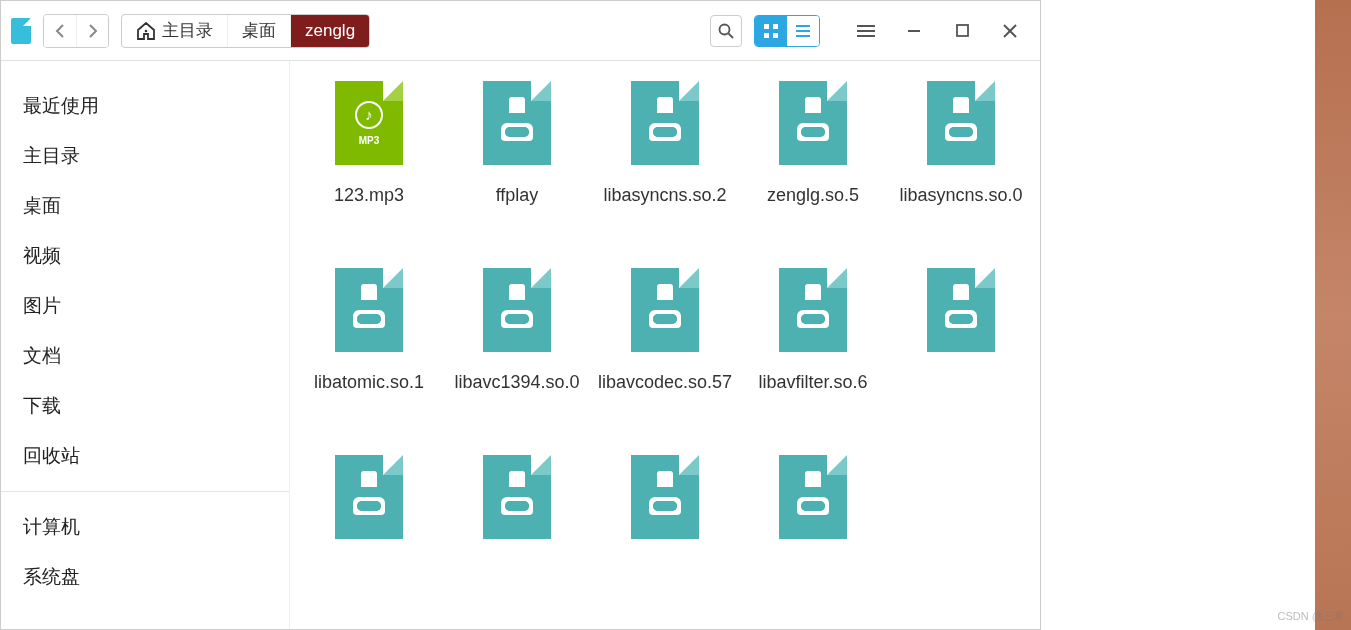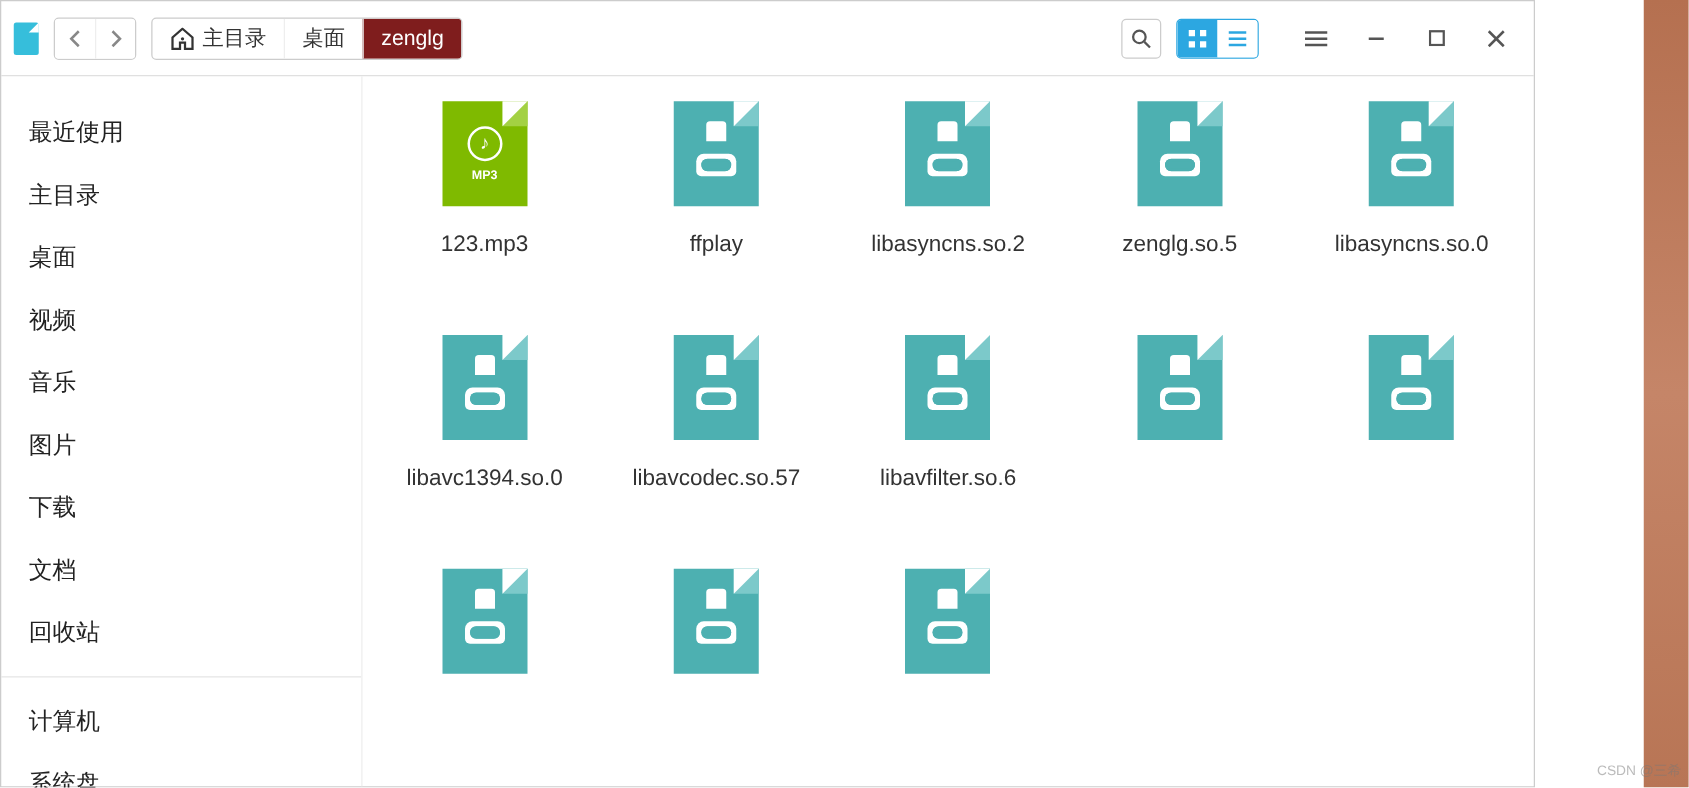--- a/index.html
+++ b/index.html
@@ -1,18 +1,18 @@
 <!DOCTYPE html>
 <html><head>
 <meta charset="utf-8">
 <style>
   * { box-sizing: border-box; margin: 0; padding: 0; font-family: "Microsoft YaHei", "PingFang SC", sans-serif; }
   body { width: 1351px; height: 630px; background: #fff; position: relative; overflow: hidden; }
   .desktop-bg { position:absolute; left:1315px; top:0; width:36px; height:630px; background: linear-gradient(180deg,#b57050,#c58568,#b87555); }
-  .window { position:absolute; left:0; top:0; width:1228px; height:630px; background:#fff; border:1px solid #ccc; }
+  .window { position:absolute; left:0; top:0; width:1041px; height:630px; background:#fff; border:1px solid #ccc; }
   .toolbar { height:60px; border-bottom:1px solid #e0e0e0; display:flex; align-items:center; padding:0 10px; gap:12px; }
   .titlebar-icon { width:20px; height:26px; background:#36bedb; border-radius:2px; position:relative; }
   .titlebar-icon::before { content:""; position:absolute; top:0; right:0; border-style:solid; border-width:0 0 8px 8px; border-color:transparent transparent #fff transparent; }
   .nav-group { display:flex; border:1px solid #ccc; border-radius:4px; overflow:hidden; }
   .nav-btn { width:32px; height:32px; display:flex; align-items:center; justify-content:center; background:#fff; cursor:pointer; color:#777; font-size:16px; }
   .nav-btn + .nav-btn { border-left:1px solid #eee; }
   .breadcrumb { display:flex; align-items:center; border:1px solid #ccc; border-radius:4px; height:34px; overflow:hidden; }
   .crumb { display:flex; align-items:center; padding:0 14px; height:100%; font-size:17px; color:#333; cursor:pointer; gap:6px; }
   .crumb + .crumb { border-left:1px solid #eee; }
   .crumb.active { background:#7f1d1d; color:#fff; }
@@ -133,24 +133,23 @@
       </div>
     </div>
   </div>
 
   <div class="body">
     <div class="sidebar">
       <div class="sb-item"><span>最近使用</span></div>
       <div class="sb-item"><span>主目录</span></div>
       <div class="sb-item"><span>桌面</span></div>
       <div class="sb-item"><span>视频</span></div>
-      <div class="sb-item"><span>音乐</span></div>
       <div class="sb-item"><span>图片</span></div>
+      <div class="sb-item"><span>文档</span></div>
       <div class="sb-item"><span>下载</span></div>
-      <div class="sb-item"><span>文档</span></div>
       <div class="sb-item"><span>回收站</span></div>
       <div class="sb-divider"></div>
       <div class="sb-item"><span>计算机</span></div>
       <div class="sb-item"><span>系统盘</span></div>
     </div>
 
     <div class="content">
       <div class="grid" id="file-grid">
           <div class="file">
             <div class="icon-mp3">
@@ -217,20 +216,33 @@
             <div class="icon-so">
       <div class="so-inner">
                 <div class="so-top"></div>
                 <div class="so-dots">
                   <span></span>
                   <span></span>
                   <span></span>
                 </div>
               </div>
             </div>
+            <div class="file-label">libatomic.so.1</div>
+          </div>
+          <div class="file">
+            <div class="icon-so">
+      <div class="so-inner">
+                <div class="so-top"></div>
+                <div class="so-dots">
+                  <span></span>
+                  <span></span>
+                  <span></span>
+                </div>
+              </div>
+            </div>
             <div class="file-label">libavc1394.so.0</div>
           </div>
           <div class="file">
             <div class="icon-so">
       <div class="so-inner">
                 <div class="so-top"></div>
                 <div class="so-dots">
                   <span></span>
                   <span></span>
                   <span></span>

